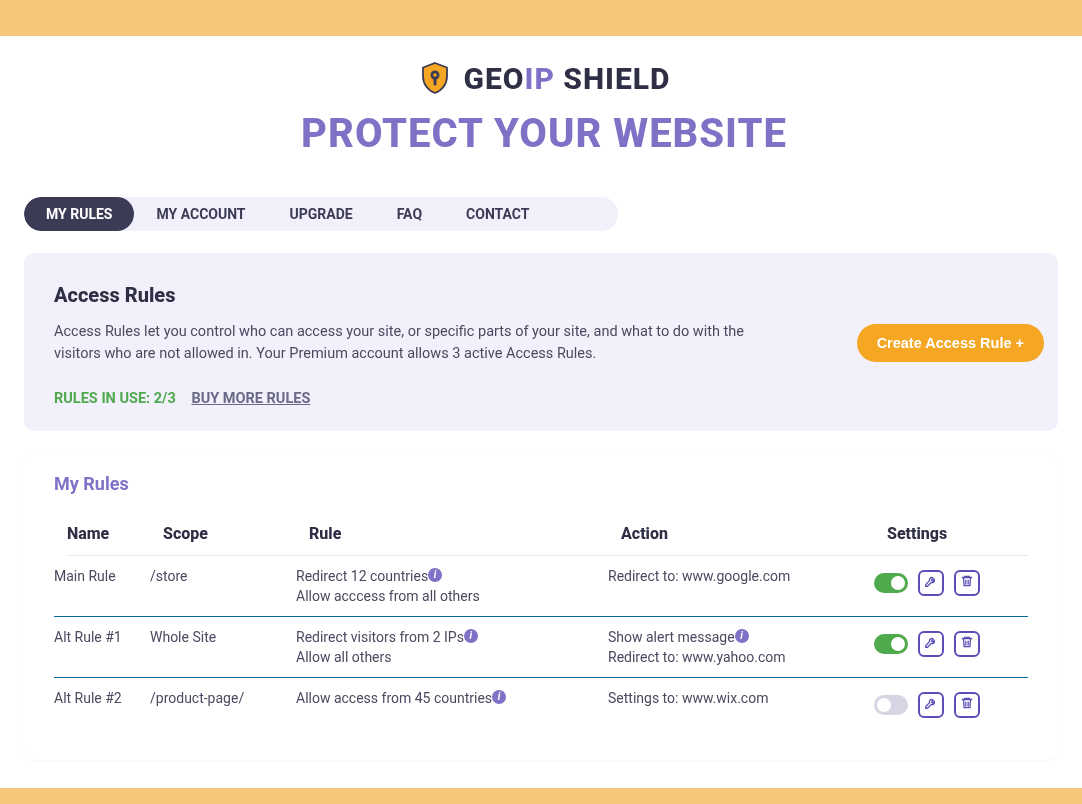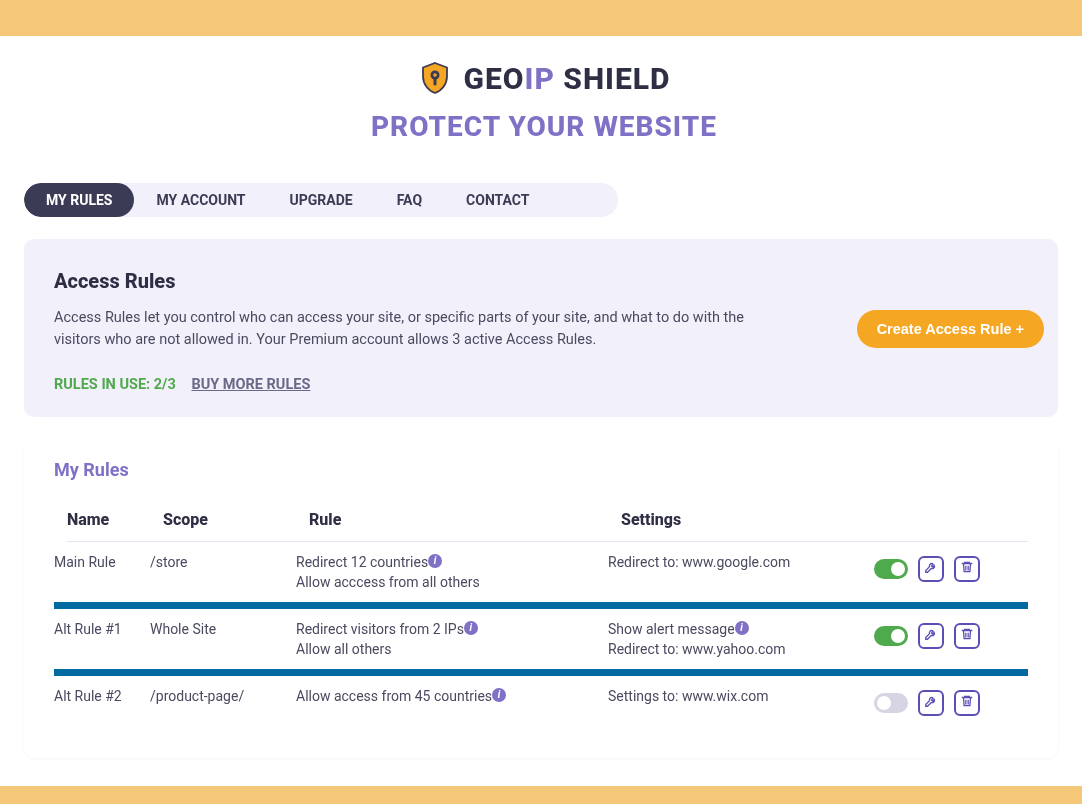--- a/index.html
+++ b/index.html
@@ -11,21 +11,21 @@
   }
   .topbar { height: 36px; background: #f5c779; }
   .bottombar { height: 46px; background: #f5c779; margin-top: 28px; }
 
   .header { text-align: center; padding: 24px 0 10px 6px; }
   .logo-row { display: flex; align-items: center; justify-content: center; gap: 10px; }
   .shield-icon-wrap { width: 36px; height: 36px; }
   .logo-text { font-size: 30px; font-weight: 800; letter-spacing: 1px; color: #2e2e44; }
   .logo-text .ip { color: #8071c6; }
   .tagline {
-    font-size: 28px; font-weight: 800; color: #8071c6;
+    font-size: 40px; font-weight: 800; color: #8071c6;
     margin-top: 14px; letter-spacing: 1px;
   }
 
   .content { padding: 0 24px; }
 
   .tabs {
     display: flex; background: #f2f0fa; border-radius: 18px;
     margin-top: 30px; width: 594px; overflow: hidden;
   }
   .tab {
@@ -62,21 +62,21 @@
     align-items: start;
     padding: 12px 0;
   }
   .rules-header {
     font-size: 16px; font-weight: 800; color: #2e2e44;
     border-bottom: 1px solid #e6e3f2;
     margin-left: 13px;
   }
   .rules-row {
     font-size: 14px; color: #4a4a60;
-    border-bottom: 7px solid #0369a1;
+    border-bottom: 1px solid #0369a1;
   }
   .rules-row:last-child { border-bottom: none; }
   .cell-line { display: flex; margin-bottom: 4px; }
   .cell-line:last-child { margin-bottom: 0; }
 
   .info-icon {
     display: inline-flex; align-items: center; justify-content: center;
     width: 14px; height: 14px; border-radius: 50%;
     background: #8071c6; color: #fff; font-size: 10px; font-weight: 700;
     font-style: italic; cursor: default;
@@ -149,20 +149,21 @@
   </div>
 
   <div class="rules-section">
     <div class="rules-heading">My Rules</div>
 
     <div class="rules-table">
       <div class="rules-header">
         <div>Name</div>
         <div>Scope</div>
         <div>Rule</div>
+        <div>Action</div>
         <div>Settings</div>
       </div>
 
       <div class="rules-row">
         <div>Main Rule</div>
         <div>/store</div>
         <div>
           <div class="cell-line">
             <span>Redirect 12 countries</span>
             <span class="info-icon">i</span>

